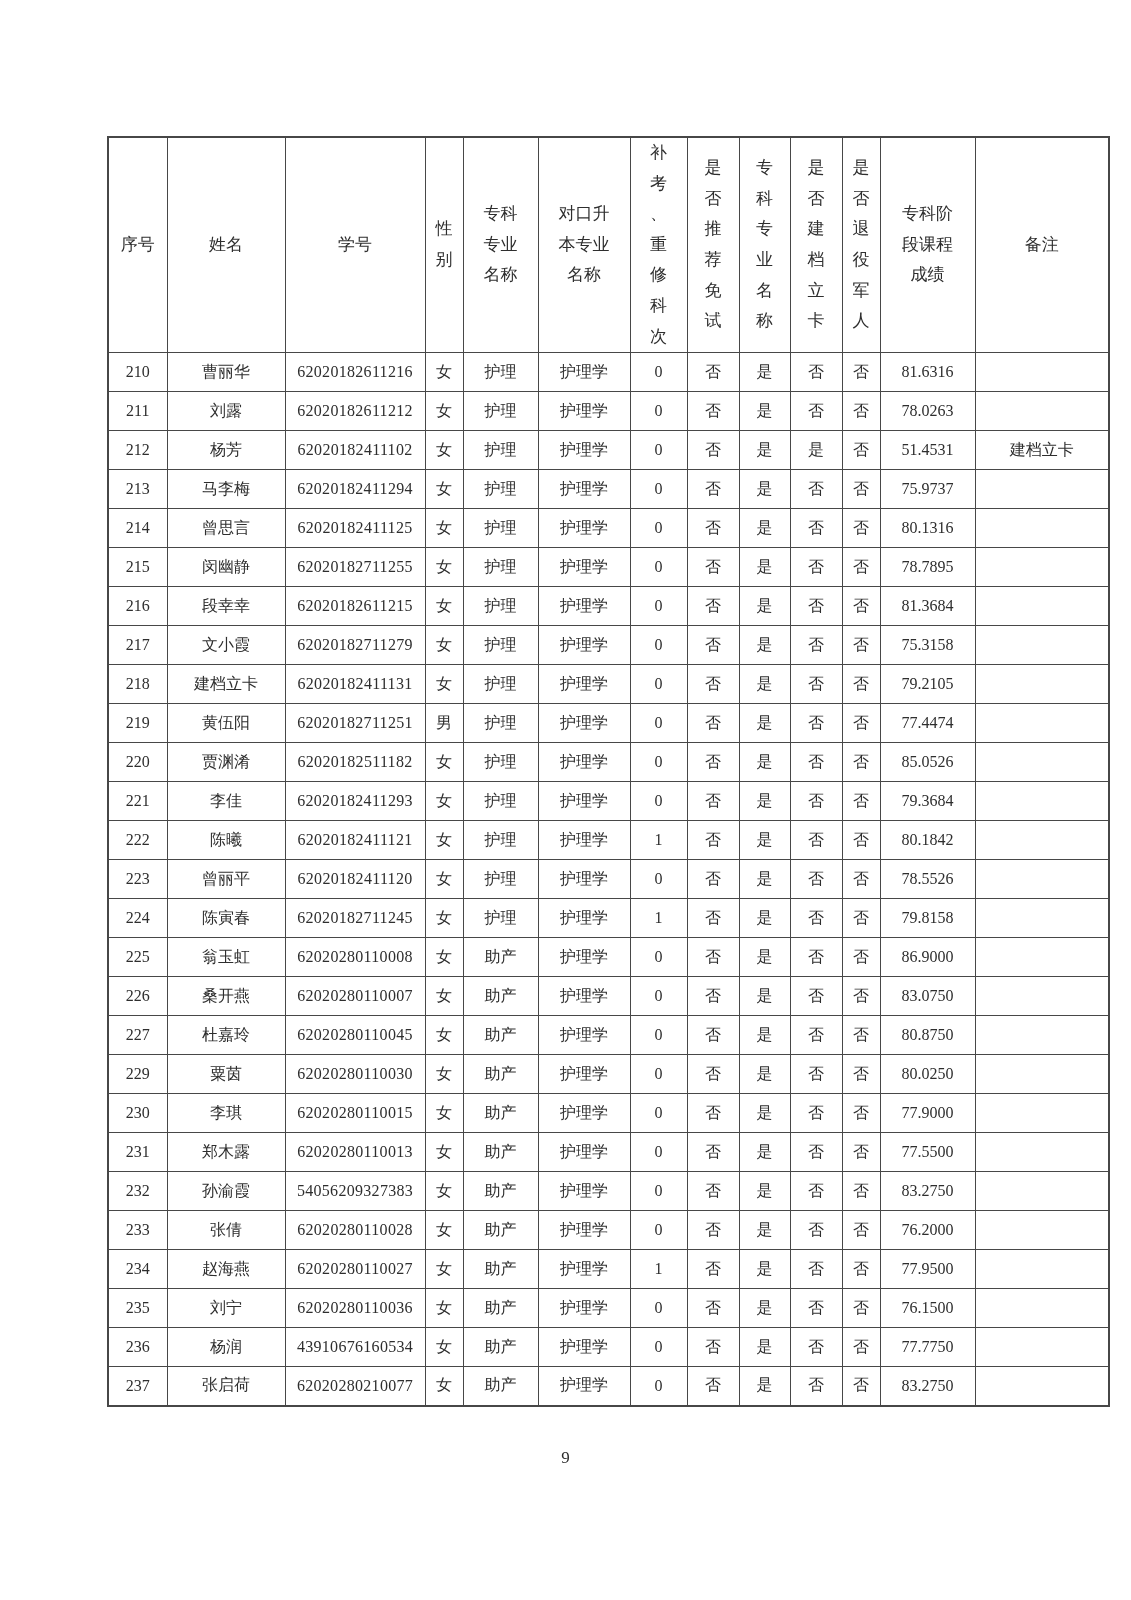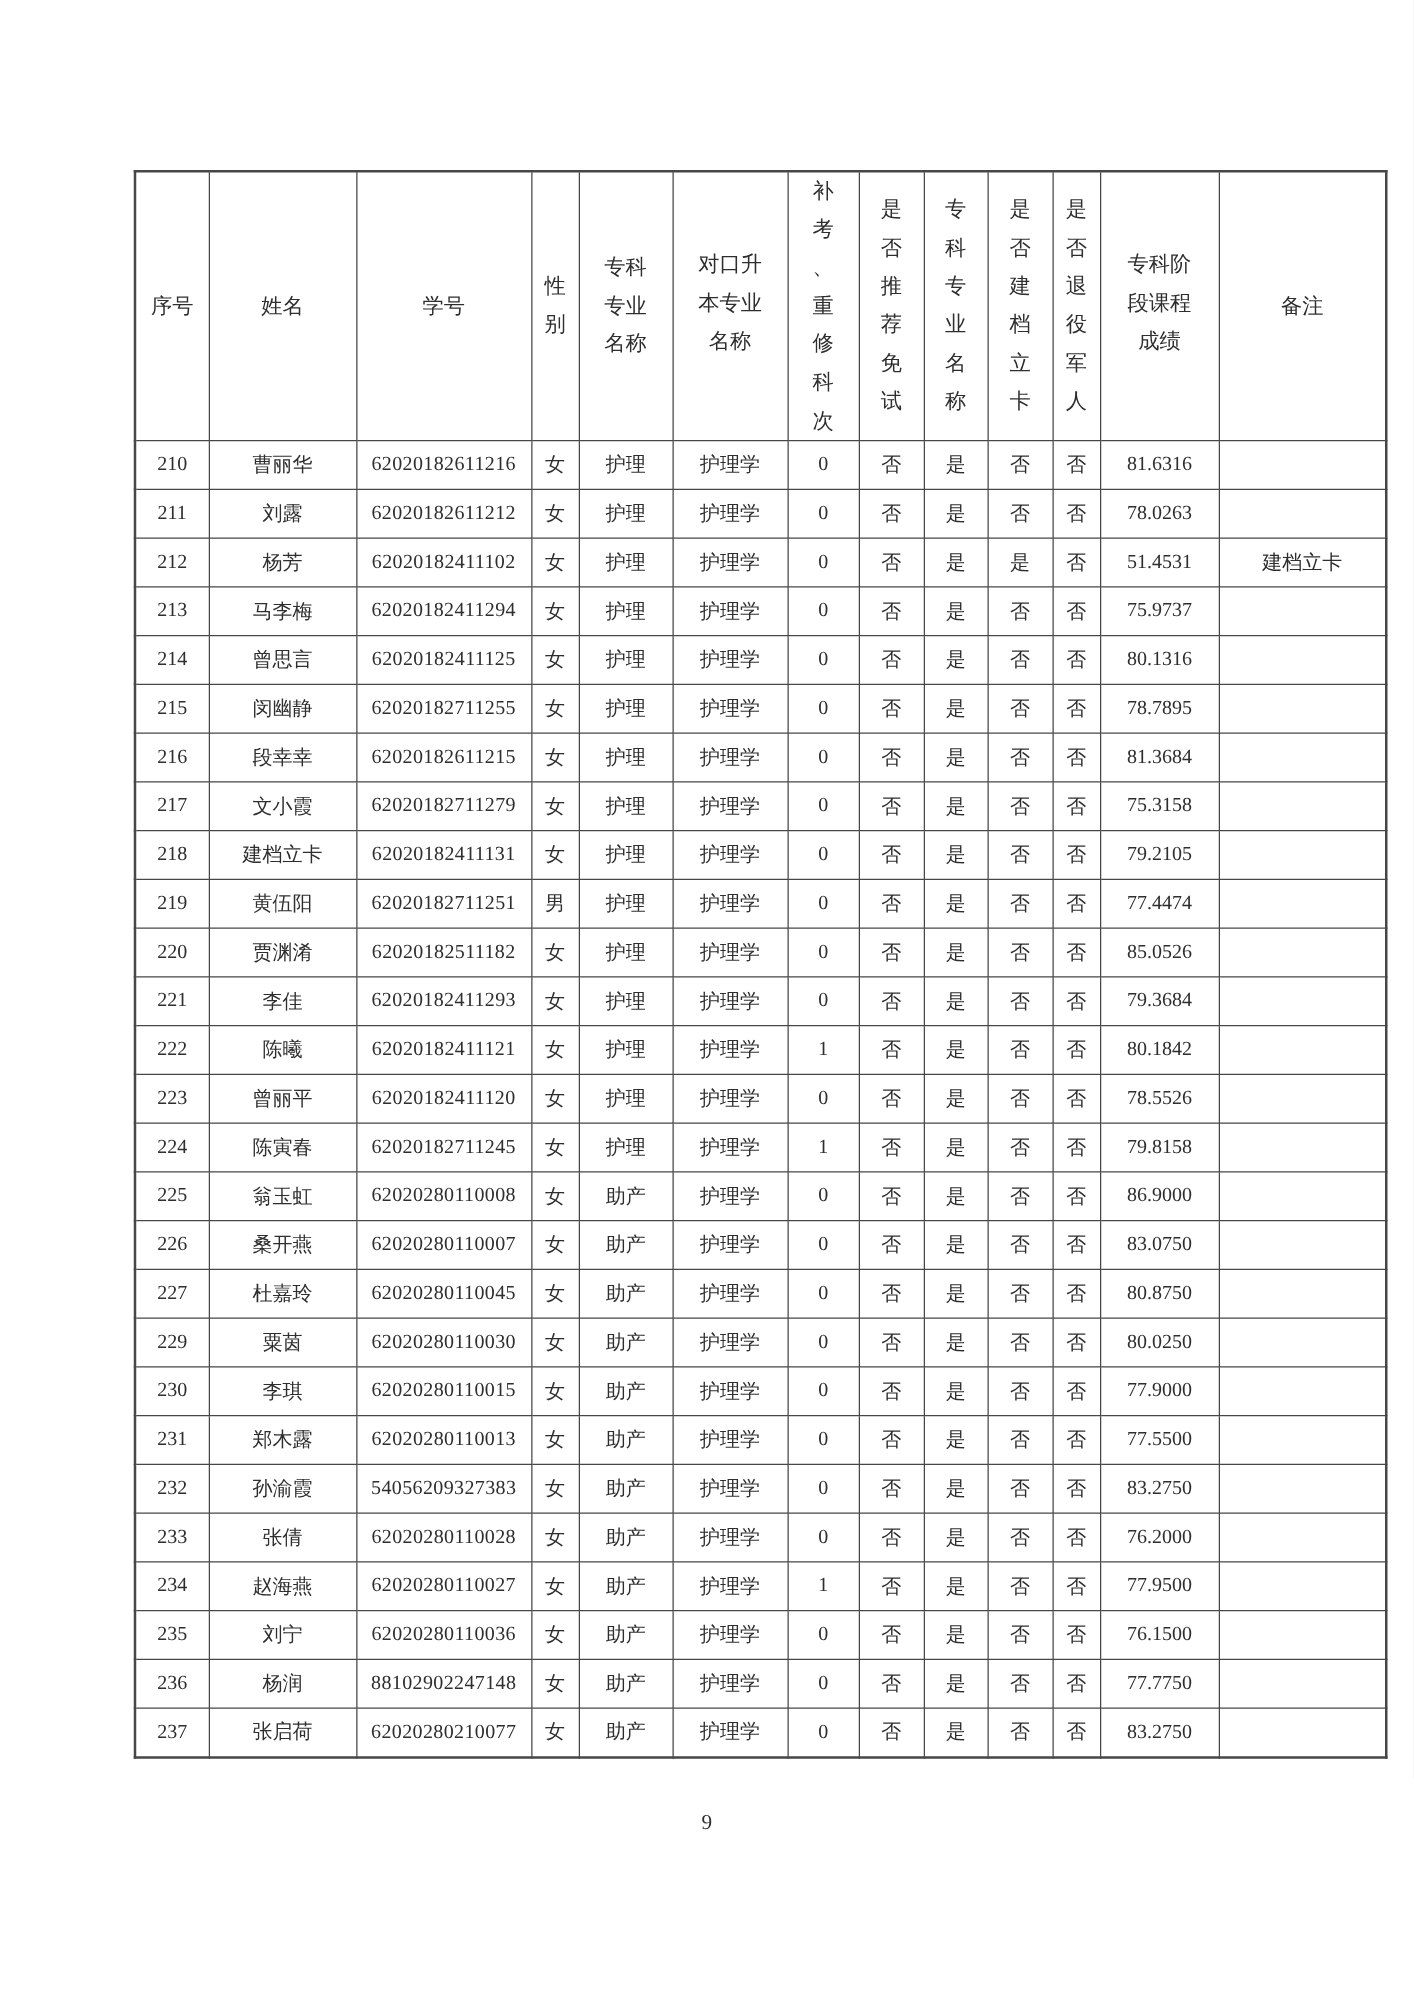--- a/index.html
+++ b/index.html
@@ -36,21 +36,21 @@
   table.roster td { font-size: 16px; height: 39px; padding: 0 2px; }
   .stack {
     display: inline-block;
     word-break: break-all;
     line-break: anywhere;
     line-height: 1.8;
     text-align: center;
   }
   .w1 { width: 1.1em; }
   .w2 { width: 2.2em; }
-  .w3 { width: 3.25em; font-family: Liberation Mono, monospace; }
+  .w3 { width: 3.25em; }
   td[data-name="cell-student_id"] { font-size: 16.5px; letter-spacing: 0.3px; }
   td[data-name="cell-score"] { font-size: 16.5px; }
   .page-footer {
     position: absolute;
     left: 0;
     top: 1448px;
     width: 100%;
     text-align: center;
     font-size: 17px;
     color: #2e2e2e;
@@ -466,21 +466,21 @@
             <td data-name="cell-recommend_exempt">否</td>
             <td data-name="cell-obey_adjustment">是</td>
             <td data-name="cell-poverty_registered">否</td>
             <td data-name="cell-veteran">否</td>
             <td data-name="cell-score">76.1500</td>
             <td data-name="cell-remark"></td>
           </tr>
           <tr data-name="table-row">
             <td data-name="cell-seq">236</td>
             <td data-name="cell-name">杨润</td>
-            <td data-name="cell-student_id">88102902247148</td>
+            <td data-name="cell-student_id">43910676160534</td>
             <td data-name="cell-gender">女</td>
             <td data-name="cell-zhuanke_major">助产</td>
             <td data-name="cell-benke_major">护理学</td>
             <td data-name="cell-makeup_count">0</td>
             <td data-name="cell-recommend_exempt">否</td>
             <td data-name="cell-obey_adjustment">是</td>
             <td data-name="cell-poverty_registered">否</td>
             <td data-name="cell-veteran">否</td>
             <td data-name="cell-score">77.7750</td>
             <td data-name="cell-remark"></td>

